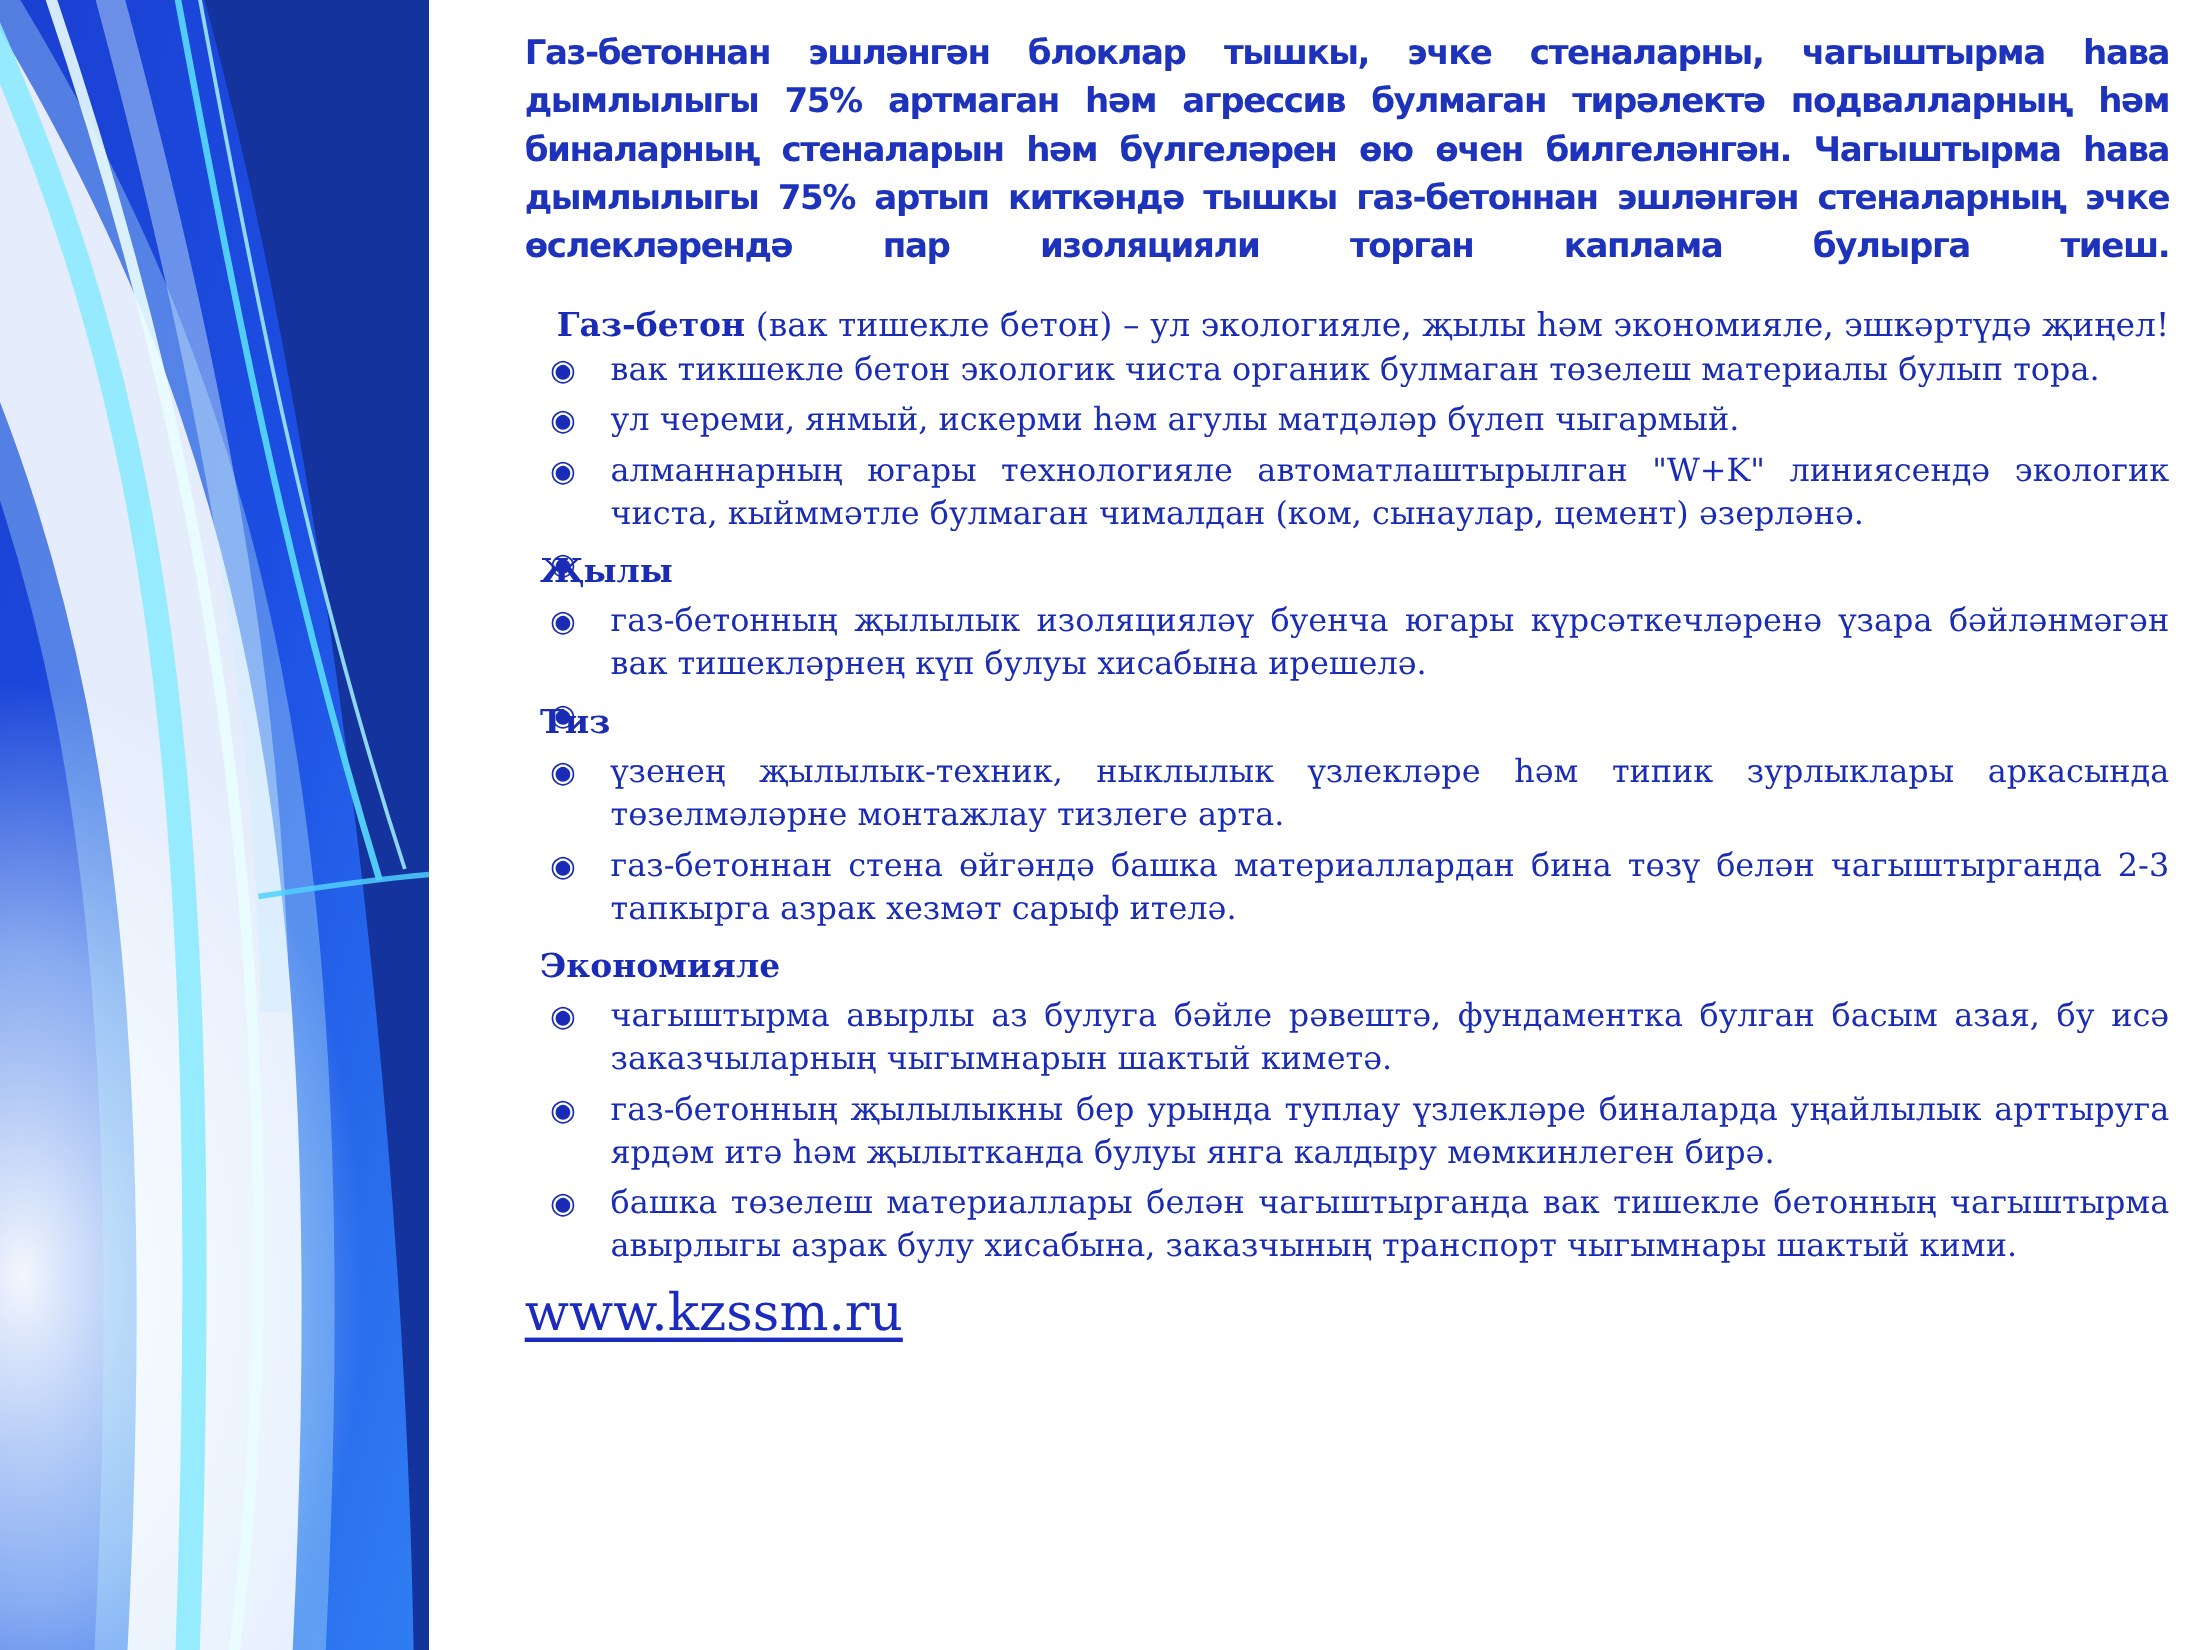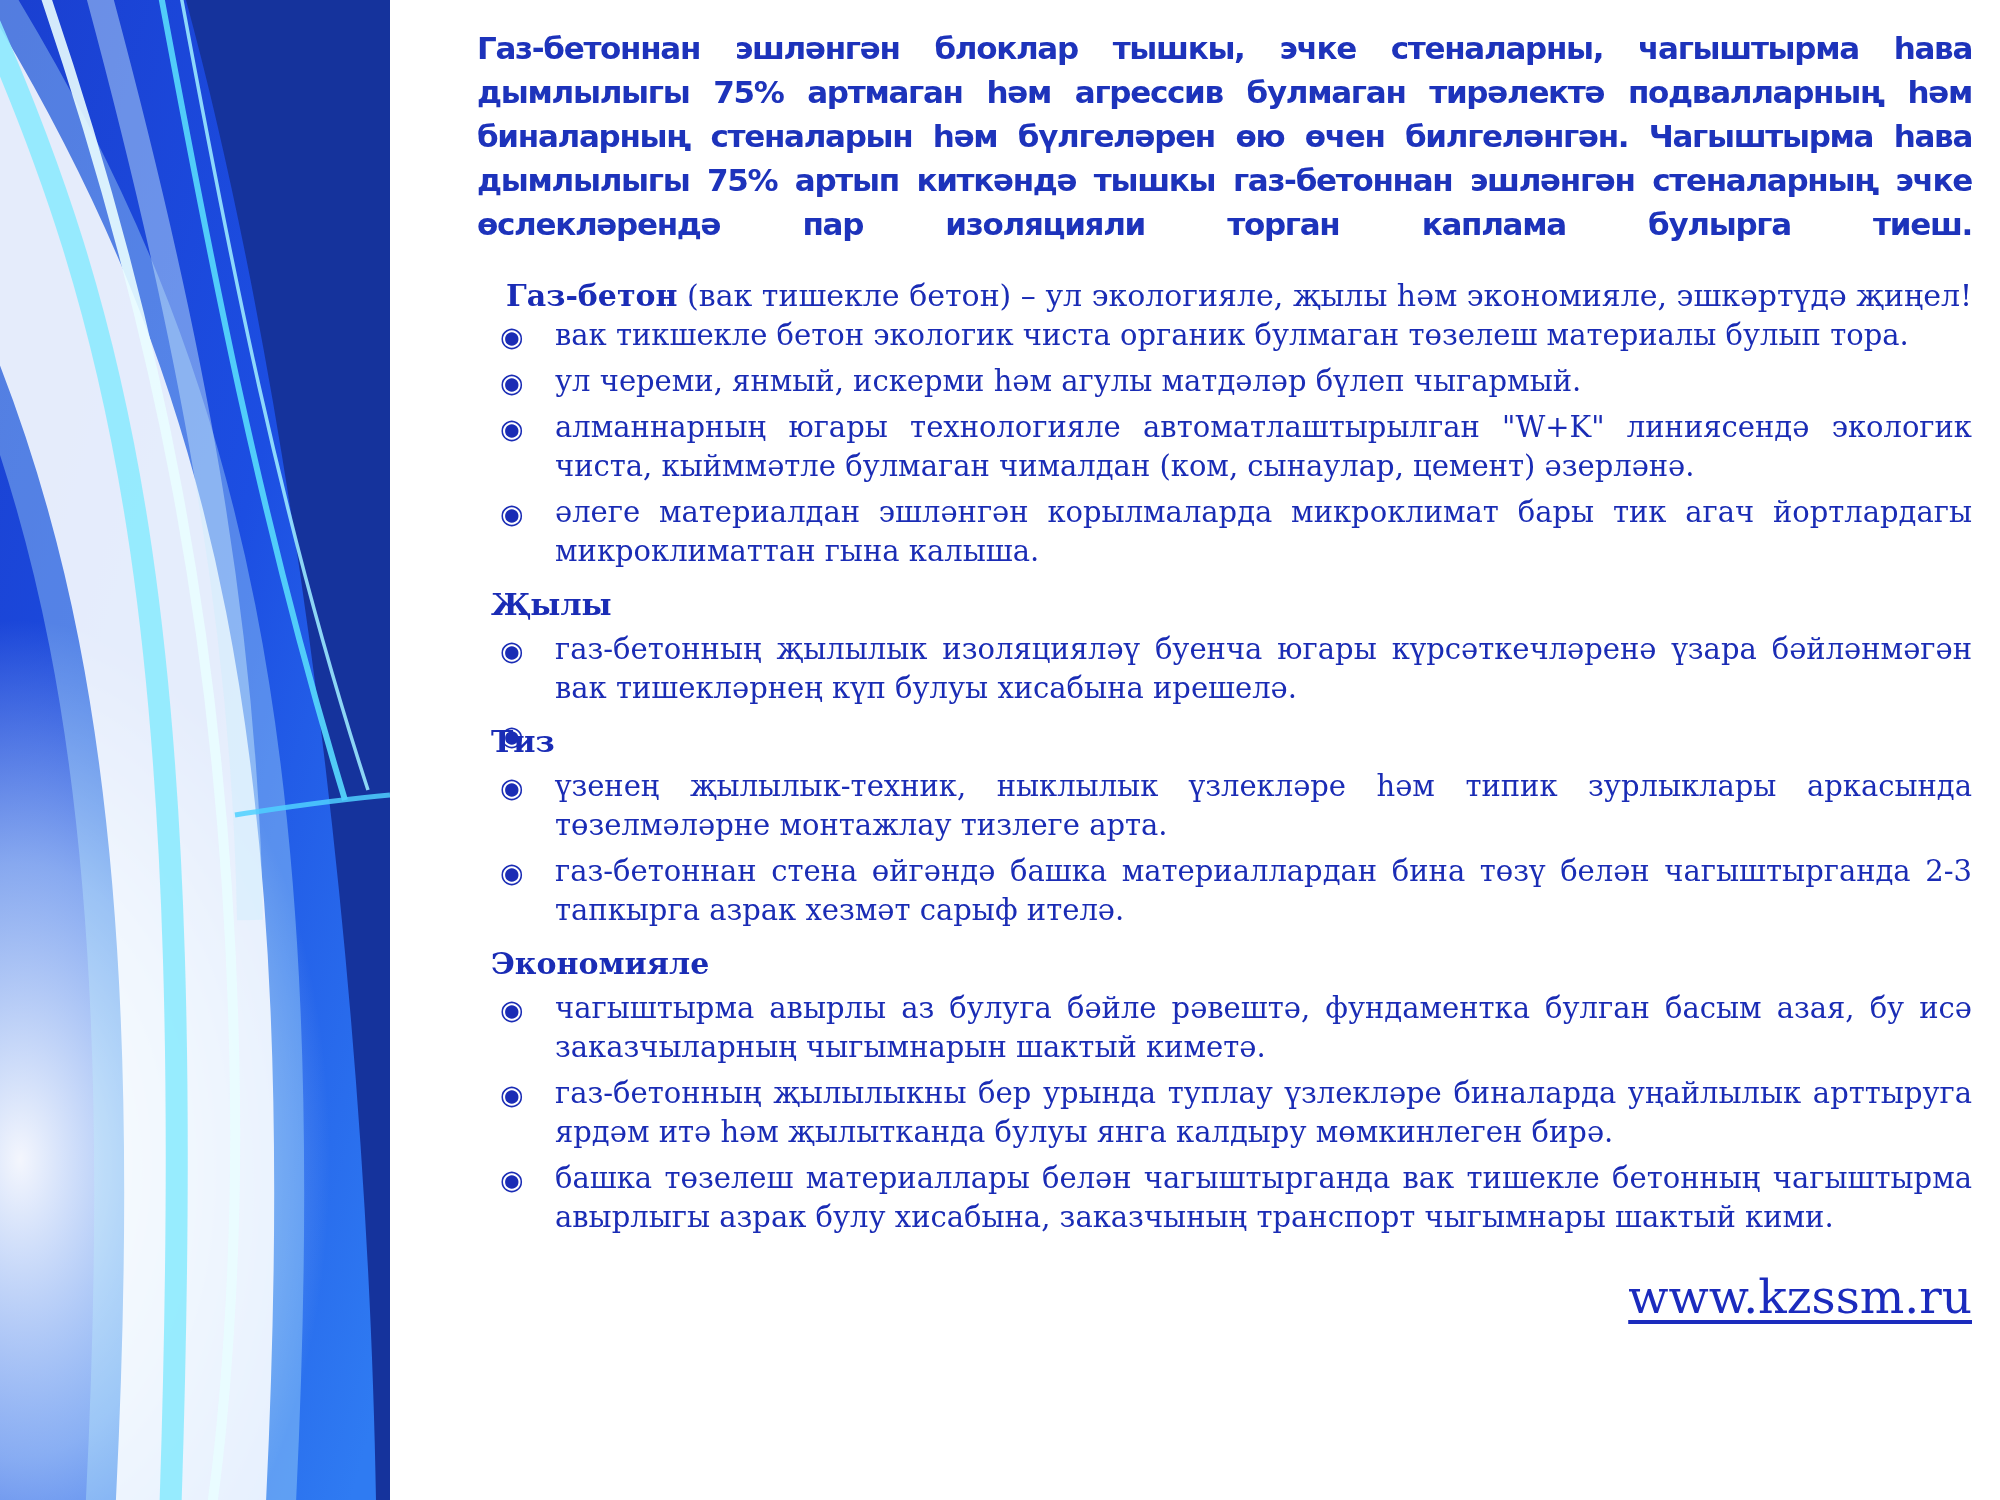--- a/index.html
+++ b/index.html
@@ -67,21 +67,21 @@
     text-align: justify;
   }
   ul.bullets .marker {
     position: absolute; left: 23px; top: 1px;
     font-family: "DejaVu Sans", sans-serif;
     font-size: 27px;
     line-height: 39px;
     color: #1a2cb5;
   }
 
-  .link-row { text-align: right; margin-top: 30px; }
+  .link-row { text-align: left; margin-top: 12px; }
   .site-link {
     font-size: 47px;
     line-height: 60px;
     color: #1b2bbd;
     text-decoration: underline;
     text-underline-offset: 7px;
     cursor: pointer;
   }
 </style>
 </head>
@@ -125,21 +125,21 @@
 
   <p class="heading">Газ-бетоннан эшләнгән блоклар тышкы, эчке стеналарны, чагыштырма һава дымлылыгы 75% артмаган һәм агрессив булмаган тирәлектә подвалларның һәм биналарның стеналарын һәм бүлгеләрен өю өчен билгеләнгән. Чагыштырма һава дымлылыгы 75% артып киткәндә тышкы газ-бетоннан эшләнгән стеналарның эчке өслекләрендә пар изоляцияли торган каплама булырга тиеш.</p>
 
   <p class="intro"><span class="lead">Газ-бетон</span><span> (вак тишекле бетон) – ул экологияле, җылы һәм экономияле, эшкәртүдә җиңел!</span></p>
 
   <div class="section first">
     <ul class="bullets">
       <li><span class="marker">◉</span><span class="btext">вак тикшекле бетон экологик чиста органик булмаган төзелеш материалы булып тора.</span></li>
       <li><span class="marker">◉</span><span class="btext">ул череми, янмый, искерми һәм агулы матдәләр бүлеп чыгармый.</span></li>
       <li><span class="marker">◉</span><span class="btext">алманнарның югары технологияле автоматлаштырылган "W+K" линиясендә экологик чиста, кыйммәтле булмаган чималдан (ком, сынаулар, цемент) әзерләнә.</span></li>
-      <li><span class="marker">◉</span><span class="btext">әлеге материалдан эшләнгән корылмаларда микроклимат бары тик агач йортлардагы микроклиматтан гына калыша.</span></li>
+      <li><span class="marker">◉</span></li>
     </ul>
   </div>
 
   <div class="section">
     <p class="section-title">Җылы</p>
     <ul class="bullets">
       <li><span class="marker">◉</span><span class="btext">газ-бетонның җылылык изоляцияләү буенча югары күрсәткечләренә үзара бәйләнмәгән вак тишекләрнең күп булуы хисабына ирешелә.</span></li>
       <li><span class="marker">◉</span></li>
     </ul>
   </div>

